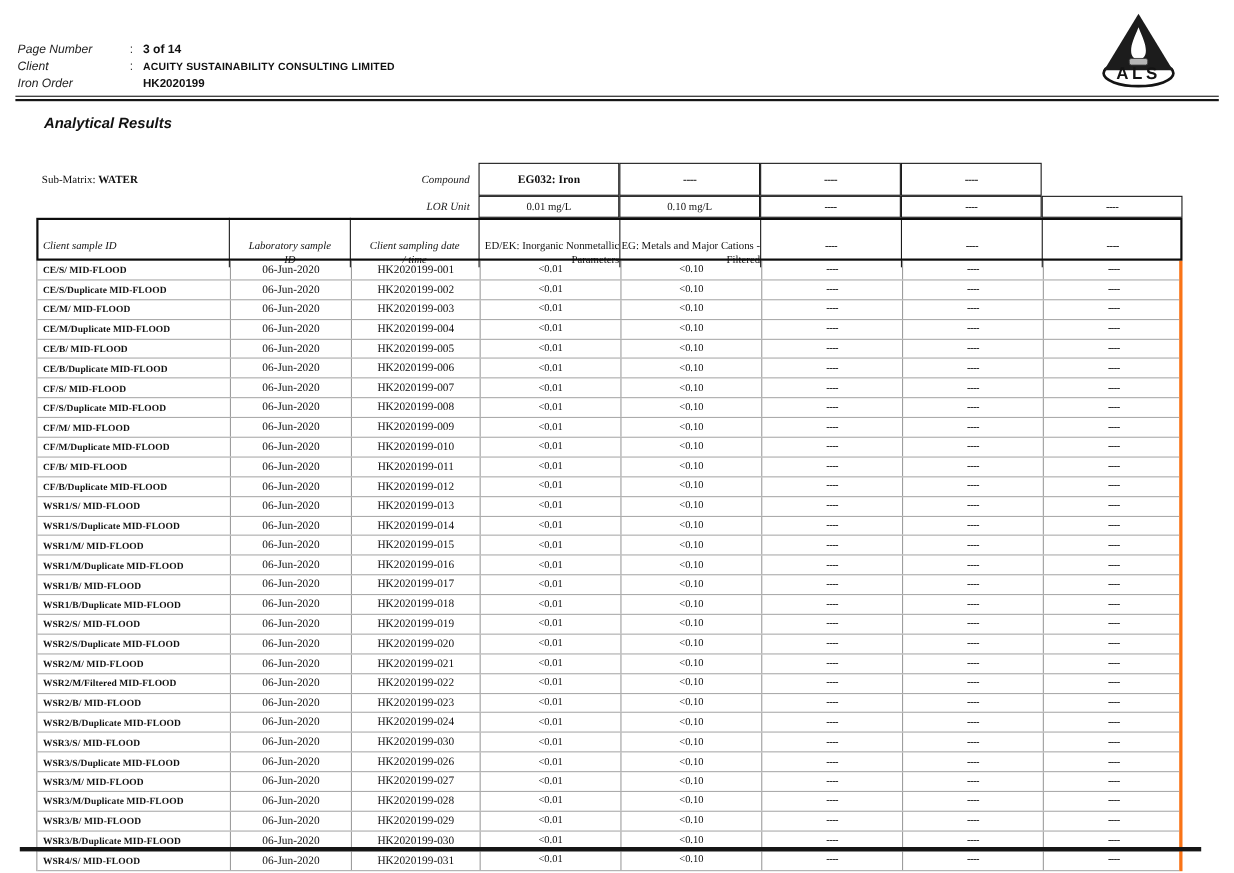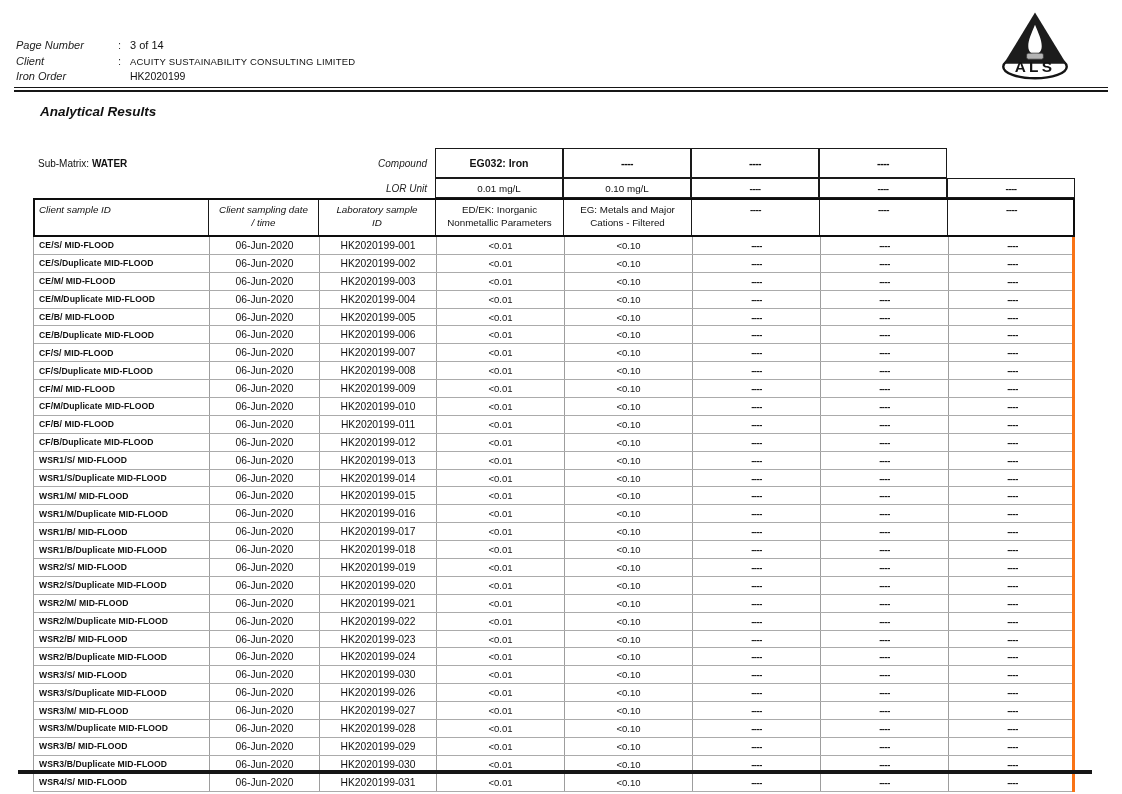--- a/index.html
+++ b/index.html
@@ -6,50 +6,50 @@
   .sheet{
     position:relative;width:1122px;height:794px;background:#ffffff;
     font-family:"Liberation Sans","DejaVu Sans",sans-serif;color:#111;
     overflow:hidden;
   }
   
   .hdr{position:absolute;left:16px;top:39px;width:640px;}
   .hdr-row{display:flex;align-items:baseline;height:15.5px;}
   .hdr-label{width:102px;font-style:italic;font-size:11px;color:#222;}
   .hdr-sep{width:12px;font-size:11px;color:#333;}
-  .hdr-val{font-weight:normal;font-size:11px;}
+  .hdr-val{font-weight:bold;font-size:11px;}
   .hdr-val.small{font-size:9.5px;letter-spacing:.2px;}
   .hdr-val.mid{font-size:10.5px;}
   .logo{position:absolute;left:993px;top:9px;width:84px;height:78px;}
   .rule-top{position:absolute;left:14px;top:87px;width:1094px;height:5px;
     border-top:1.5px solid #161616;border-bottom:2.5px solid #161616;box-sizing:border-box;}
   .rule-bottom{position:absolute;left:18px;top:770px;width:1074px;height:4px;background:#161616;}
   .title{position:absolute;left:40px;top:104px;font-size:13.5px;font-weight:bold;font-style:italic;}
   
-  .results{position:absolute;left:33px;top:148px;width:1042px;}
+  .results{position:absolute;left:33px;top:148px;width:1042px;font-family:Liberation Serif, serif;}
   .grid{display:grid;grid-template-columns:175px 110px 117px 128px 128px 128px 128px 128px;}
   .grid > div{box-sizing:border-box;}
   
   .rowA{height:30px;}
   .rowB{height:20px;}
   .lead-cell{grid-column:1 / 4;display:flex;align-items:center;justify-content:space-between;
     padding:0 8px 0 5px;}
   .submatrix{font-size:10px;}
   .submatrix b{font-weight:bold;}
   .row-label{font-style:italic;font-size:10px;color:#222;}
   .cmp-cell{border:1.2px solid #1a1a1a;display:flex;align-items:center;justify-content:center;
     text-align:center;font-weight:bold;font-size:10.5px;line-height:13px;padding:0 4px;}
   .lor-cell{border:1.2px solid #1a1a1a;display:flex;align-items:center;justify-content:center;
     font-size:9.8px;}
   
   .idhdr-wrap{position:relative;}
   .idhdr-wrap::after{content:"";position:absolute;inset:0;border:2.5px solid #0d0d0d;pointer-events:none;}
   .rowC{height:39px;}
-  .rowC > div{border-left:1px solid #1a1a1a;padding-top:5px;display:flex;flex-direction:column;
-    align-items:center;font-size:9.8px;line-height:13px;text-align:center;}
+  .rowC > div{border-left:1px solid #1a1a1a;padding-top:19px;display:flex;flex-direction:column;
+    align-items:center;font-size:9.8px;line-height:13px;text-align:right;}
   .rowC > div:first-child{border-left:none;align-items:flex-start;padding-left:6px;}
   .ital{font-style:italic;}
   
   .tbody{border-left:1px solid #9d9d9d;border-right:3px solid #f97316;}
   .brow{height:16.9px;border-bottom:1px solid #ababab;}
   .brow > div{border-left:1px solid #9d9d9d;display:flex;align-items:center;justify-content:center;overflow:hidden;}
   .brow > div:first-child{border-left:none;justify-content:flex-start;padding-left:5px;}
   .c-id{font-weight:bold;font-size:8.6px;letter-spacing:.1px;}
   .c-date,.c-lab{font-size:10.3px;}
   .c-val{font-size:9.5px;}
@@ -114,26 +114,26 @@
         <div class="lor-cell dash">----</div>
         <div class="lor-cell dash">----</div>
       </div>
 
     <div class="idhdr-wrap">
       <div class="grid rowC" id="row-method">
         <div class="ital">
           <span>Client sample ID</span>
         </div>
         <div class="ital">
+          <span>Laboratory sample</span>
+          <span>ID</span>
+        </div>
+        <div class="ital">
           <span>Client sampling date</span>
           <span>/ time</span>
-        </div>
-        <div class="ital">
-          <span>Laboratory sample</span>
-          <span>ID</span>
         </div>
       <div class="">ED/EK: Inorganic Nonmetallic Parameters</div>
           <div class="">EG: Metals and Major Cations - Filtered</div>
           <div class="dash">----</div>
           <div class="dash">----</div>
           <div class="dash">----</div>
         </div>
     </div>
 
     <div class="tbody" id="tbody">
@@ -362,21 +362,21 @@
     <div class="c-date">06-Jun-2020</div>
     <div class="c-lab">HK2020199-021</div>
     <div class="c-val">&lt;0.01</div>
     <div class="c-val">&lt;0.10</div>
     <div class="c-val dash">----</div>
     <div class="c-val dash">----</div>
     <div class="c-val dash">----</div>
   </div>
 
   <div class="grid brow">
-    <div class="c-id">WSR2/M/Duplicate MID-FLOOD</div>
+    <div class="c-id">WSR2/M/Filtered MID-FLOOD</div>
     <div class="c-date">06-Jun-2020</div>
     <div class="c-lab">HK2020199-022</div>
     <div class="c-val">&lt;0.01</div>
     <div class="c-val">&lt;0.10</div>
     <div class="c-val dash">----</div>
     <div class="c-val dash">----</div>
     <div class="c-val dash">----</div>
   </div>
 
   <div class="grid brow">

